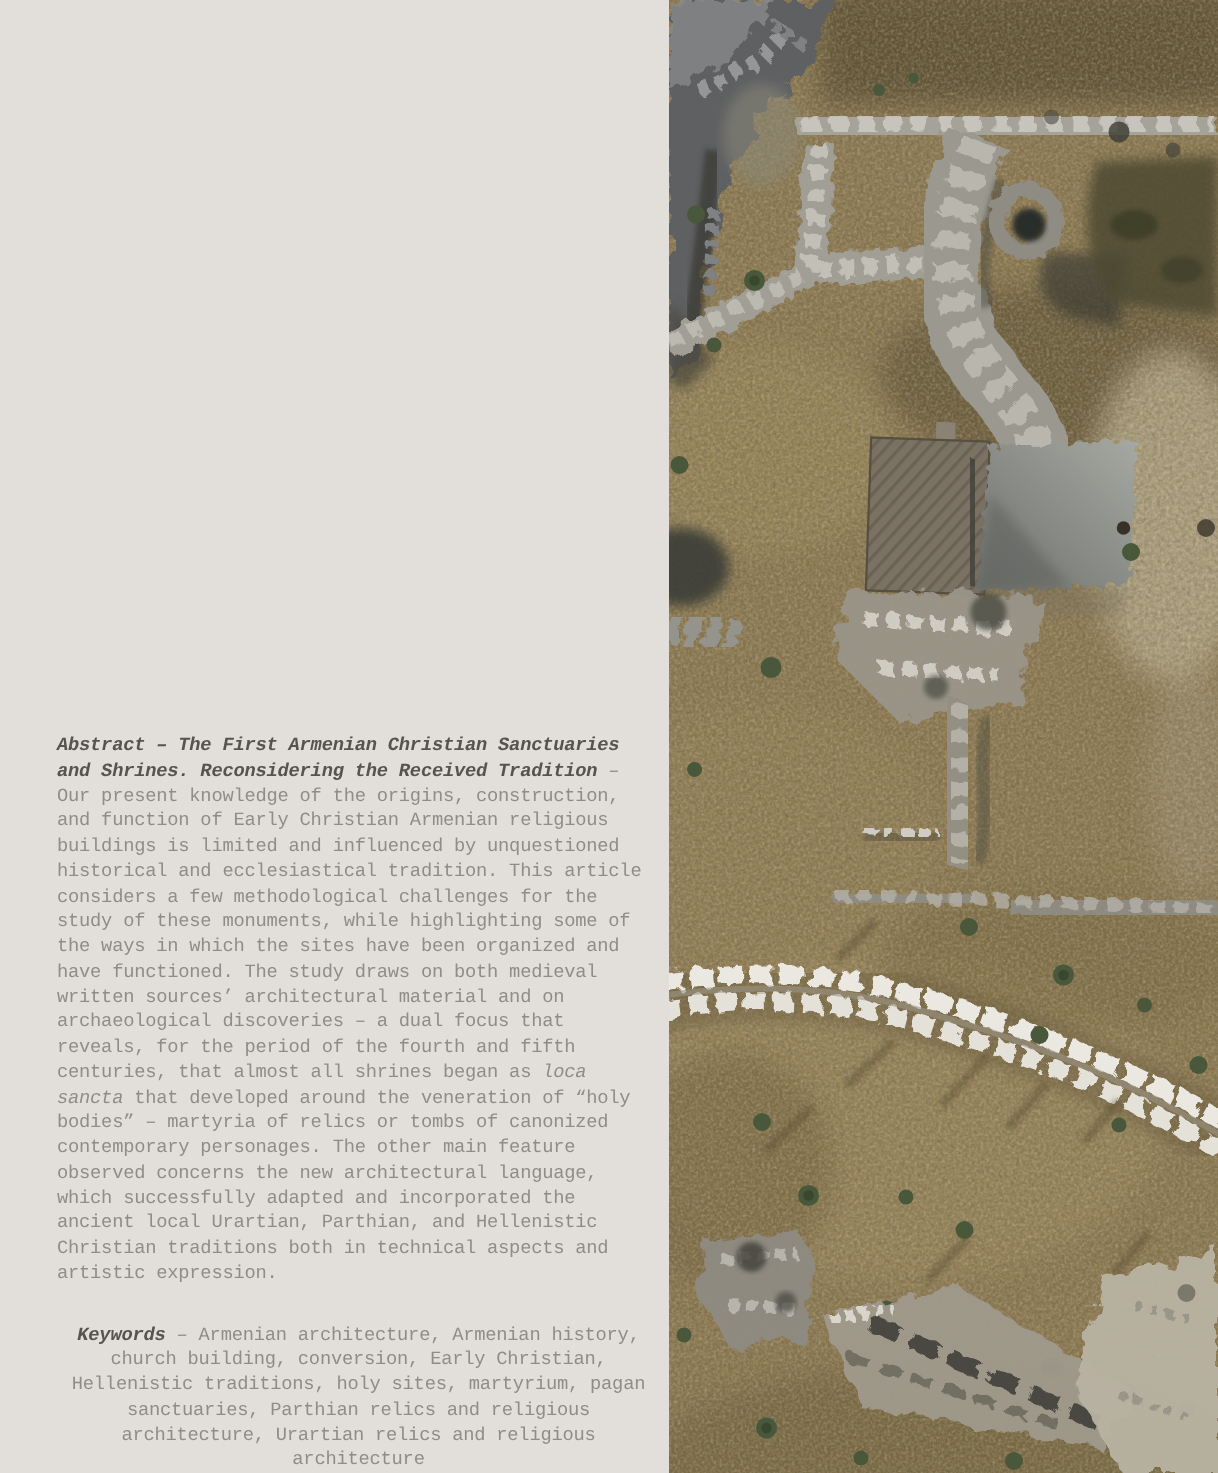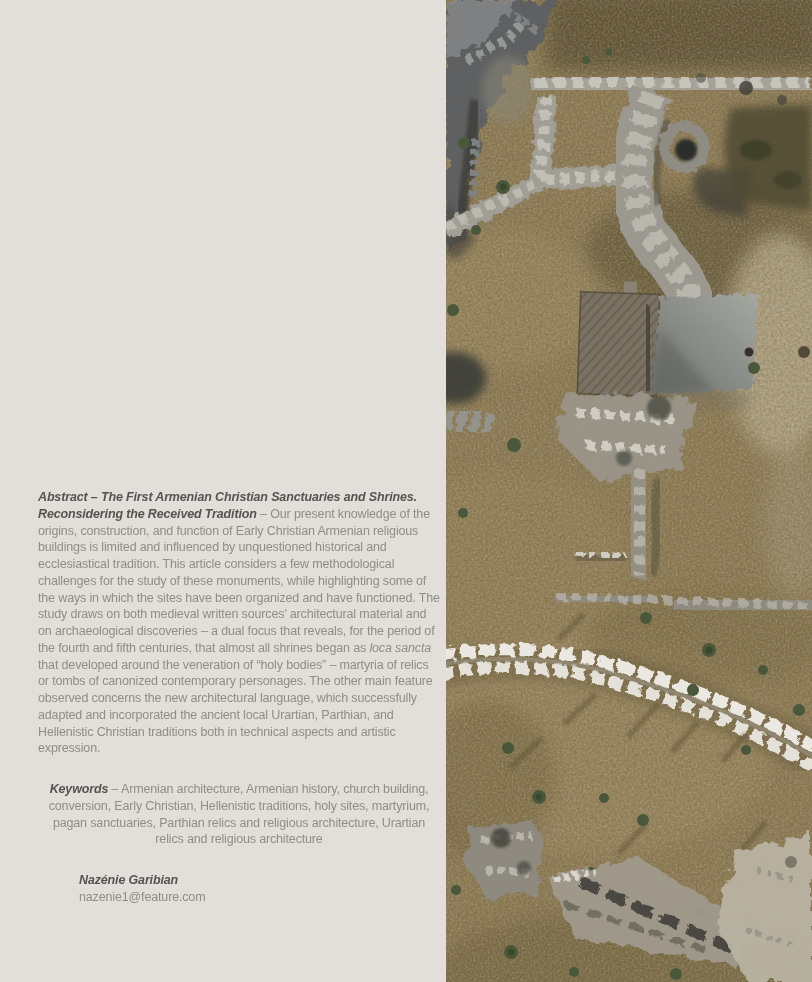--- a/index.html
+++ b/index.html
@@ -1,20 +1,20 @@
 <!DOCTYPE html>
 <html><head>
 <meta charset="utf-8">
 <style>
   html,body{margin:0;padding:0;background:#ffffff;}
   .page{
     position:relative;
     width:812px;height:982px;
     overflow:hidden;
-    font-family:Liberation Sans, sans-serif;
+    font-family:Liberation Mono, monospace;
     background:#0f766e;
   }
   .left-pane{
     position:absolute;left:0;top:0;width:446px;height:982px;
     background:#e2dfda;
   }
   .text-block{
     position:absolute;left:38px;top:489px;width:402px;
     color:#8f8d88;
     font-size:12.5px;line-height:16.75px;letter-spacing:-0.15px;

